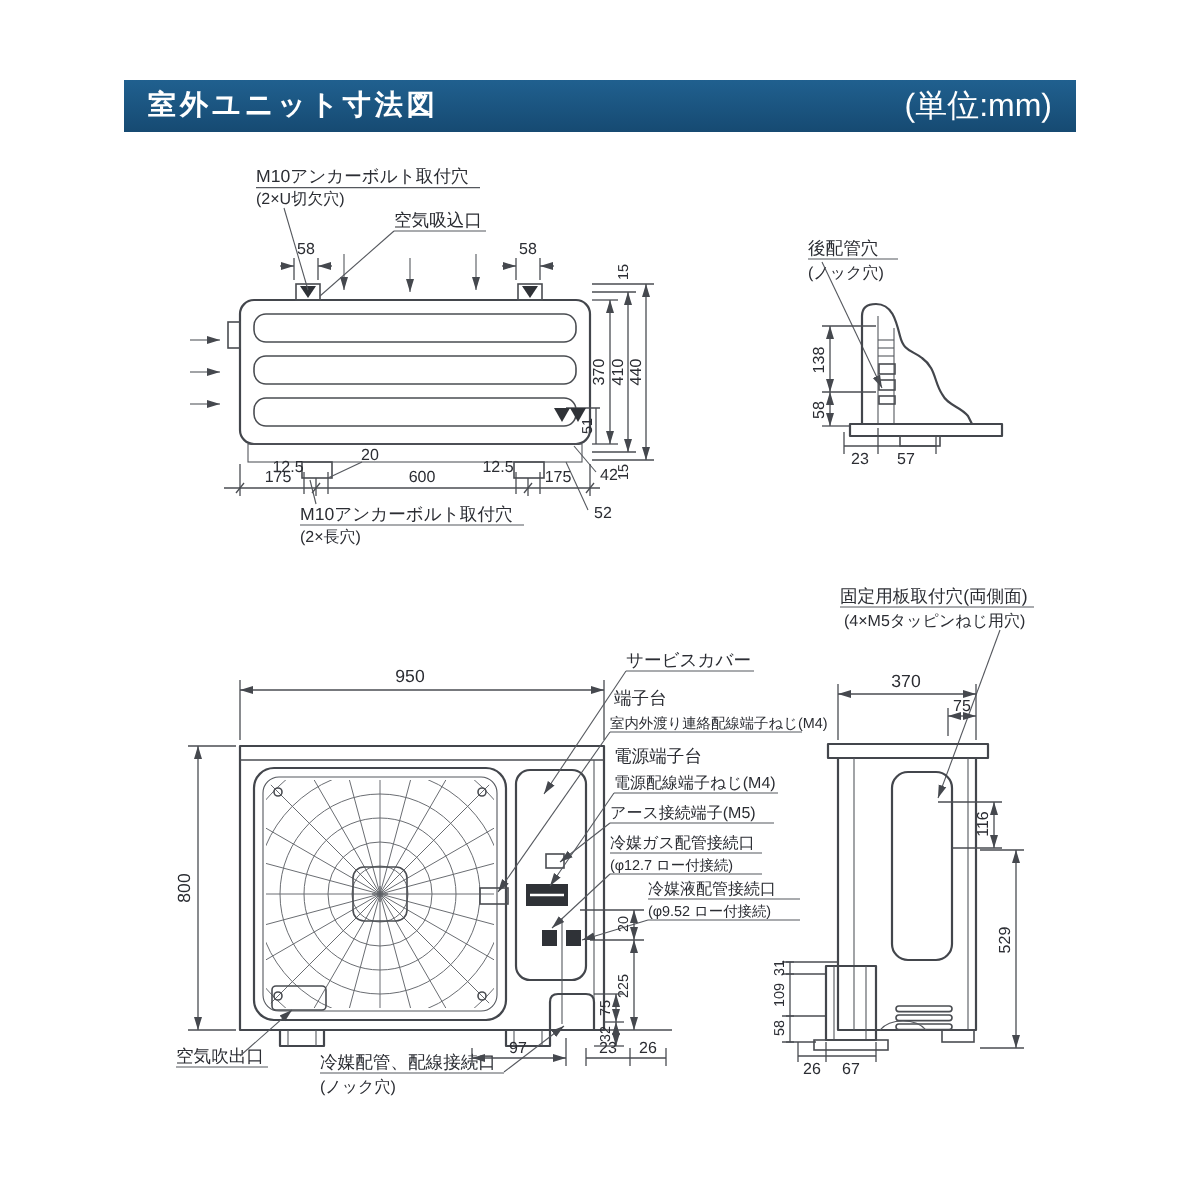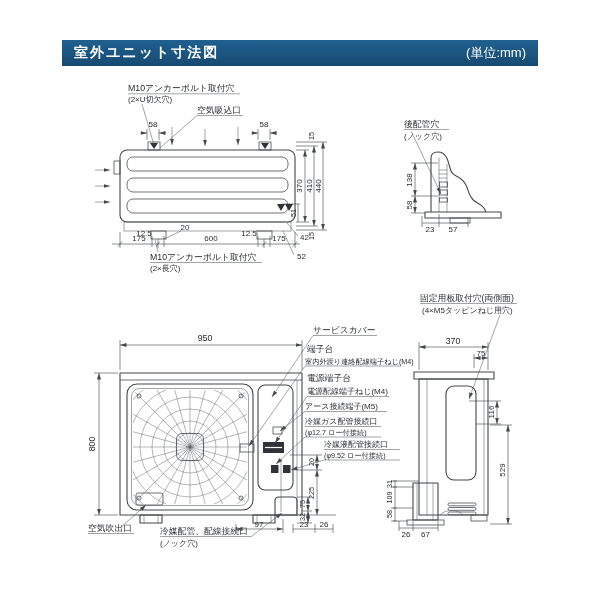--- a/index.html
+++ b/index.html
@@ -8,21 +8,21 @@
     font-family:"Liberation Sans","DejaVu Sans",sans-serif;
     outline:1px solid #dcdcdc;overflow:hidden;
   }
   .titlebar{
     position:absolute;left:62px;top:40px;width:476px;height:26px;
     background:linear-gradient(#20608f,#164a72);
     color:#fff;display:flex;align-items:center;justify-content:space-between;
     padding:0 12px;box-sizing:border-box;gap:39px;
   }
   .titlebar .t{font-weight:bold;font-size:14px;letter-spacing:2px;}
-  .titlebar .u{font-size:13px;margin-left:38px;}
+  .titlebar .u{font-size:16px;margin-left:38px;}
   svg{position:absolute;left:0;top:0;}
   svg text{fill:#2b2d33;}
   .t9{font-size:8.8px;}
   .t8{font-size:8px;}
   .t7{font-size:7.2px;}
   .ln{stroke:#43464c;stroke-width:1.1;fill:none;stroke-linejoin:round;}
   .md{stroke:#4a4d52;stroke-width:0.8;fill:none;}
   .tn{stroke:#55585e;stroke-width:0.55;fill:none;}
   .dm{stroke:#4a4d52;stroke-width:0.65;fill:none;}
   .fl{fill:#2f3237;stroke:none;}

